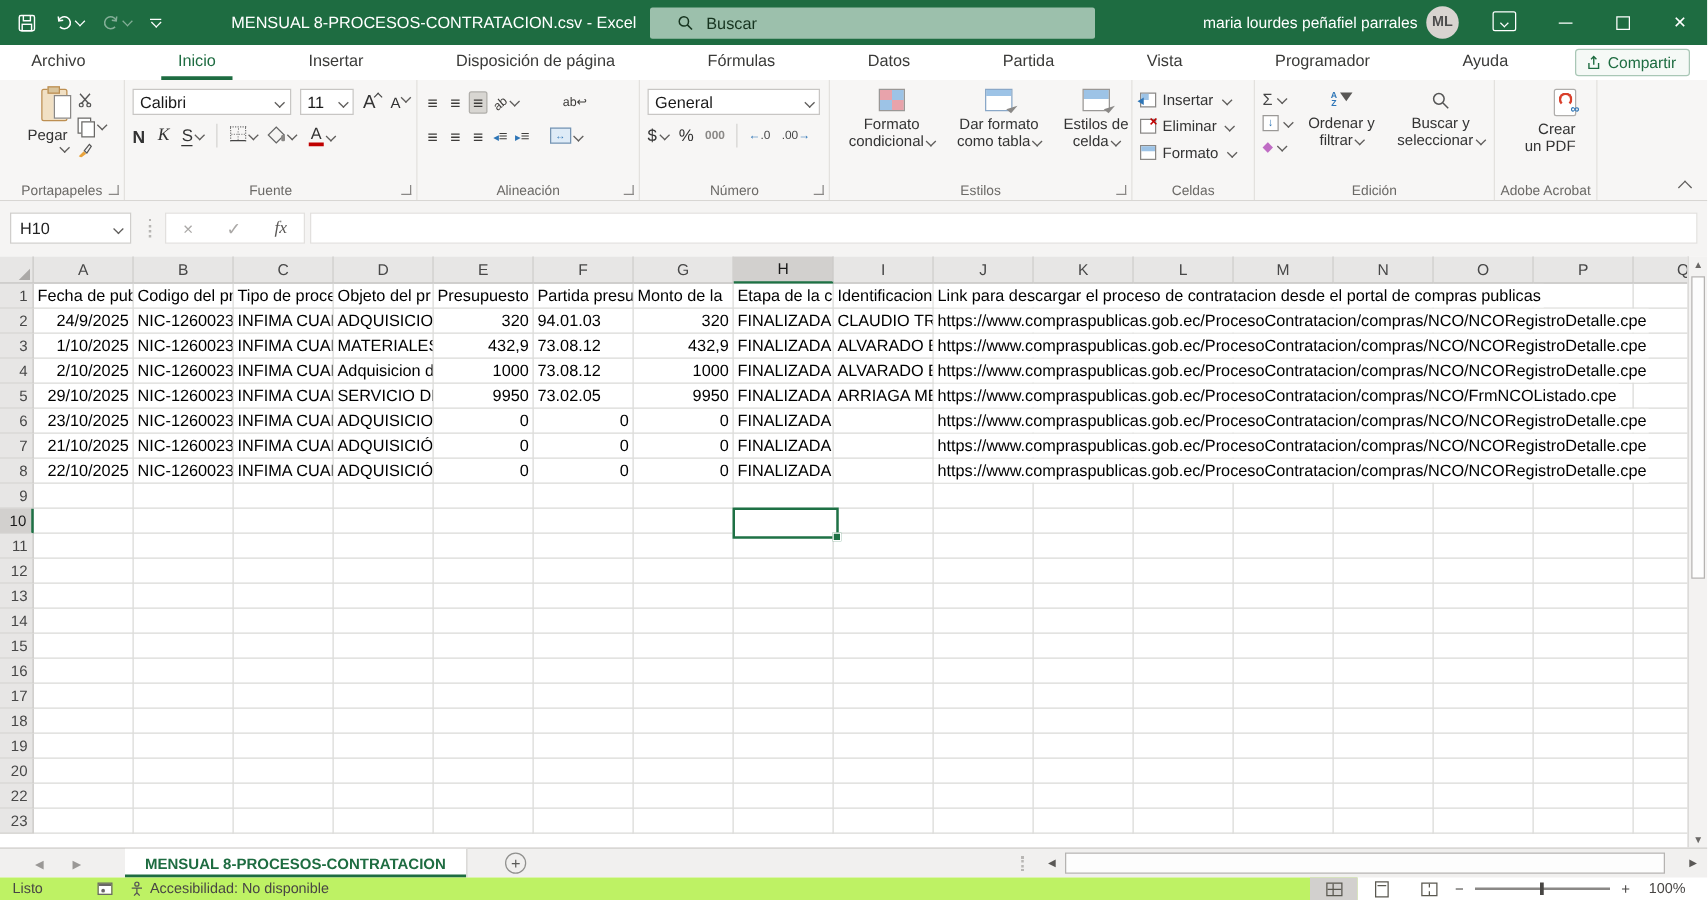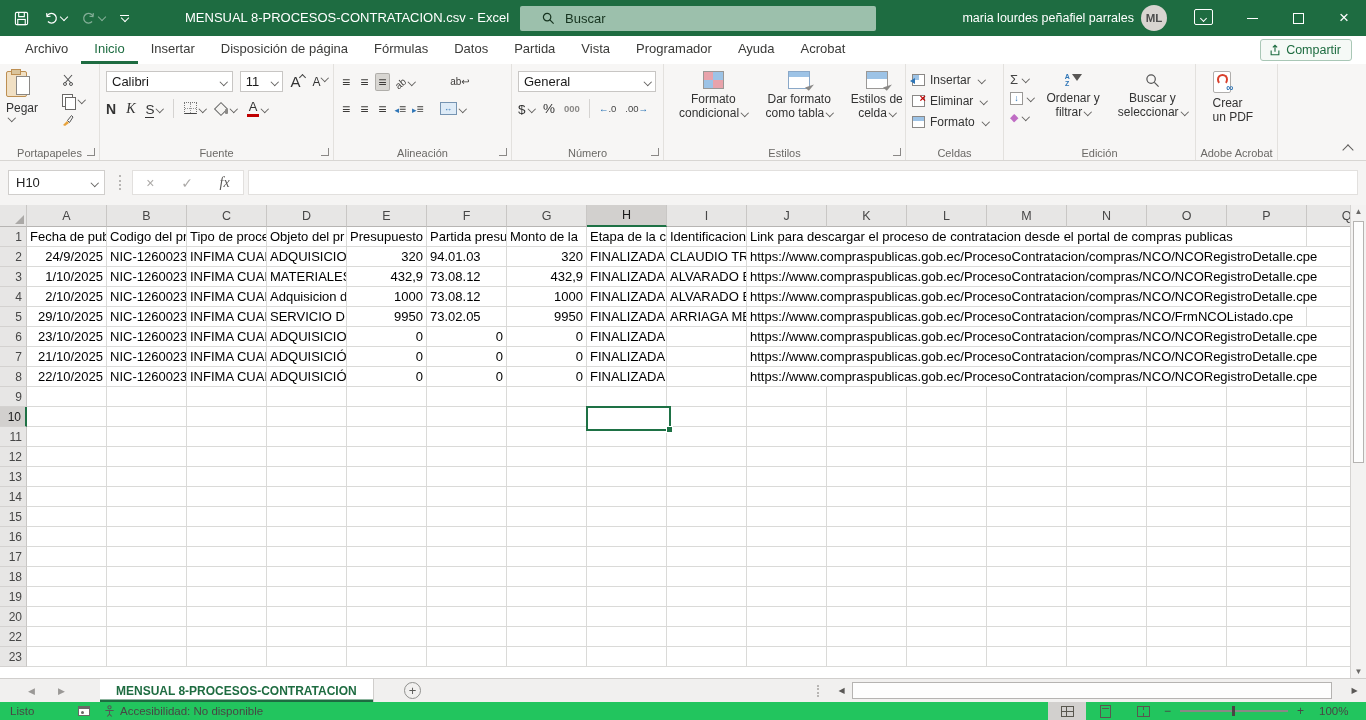--- a/index.html
+++ b/index.html
@@ -22,35 +22,35 @@
           color:#4d4d4d;display:flex;align-items:center;justify-content:center;font-size:11.5px;font-weight:bold;}
   .ribopts{position:absolute;left:1194px;top:9px;width:17px;height:14px;border:1.2px solid #fff;border-radius:2px;display:flex;align-items:flex-end;justify-content:center;}
   .ribopts .ddw{width:4px;height:4px;margin-bottom:3px;}
   .wc{position:absolute;top:0;width:44px;height:36px;display:flex;align-items:center;justify-content:center;color:#fff;}
   #wc-min{left:1230px;} #wc-max{left:1276px;} #wc-close{left:1322px;font-size:17px;font-weight:300;}
   .mingl{width:11px;height:0;border-top:1.4px solid #fff;}
   .restgl{position:relative;width:9px;height:9px;border:1.2px solid #fff;background:#1E6C41;}
   .restgl::before{content:"";position:absolute;left:2px;top:-4px;width:9px;height:9px;border:1.2px solid #fff;z-index:-1;}
   
   #tabrow{position:absolute;left:0;top:36px;width:1366px;height:28px;background:#fff;}
-  #tabs{position:absolute;left:12px;top:0;height:28px;display:flex;}
+  #tabs{position:absolute;left:12px;top:0;height:28px;display:flex;gap:48px;}
   .tab{padding:0 13px;line-height:25px;font-size:13px;color:#3A3A38;white-space:nowrap;}
   .tab.active{color:#1E6C41;border-bottom:3px solid #1E6C41;}
   .share-btn{position:absolute;right:14px;top:3px;height:20px;padding:0 10px 0 8px;border:1px solid #A9C7B6;border-radius:3px;
              background:#F5F9F6;color:#1E6C41;font-size:12.5px;display:flex;align-items:center;gap:5px;}
   
   #ribbon{position:absolute;left:0;top:64px;width:1366px;height:97px;background:#F7F6F5;border-bottom:1px solid #D8D6D3;
           display:flex;box-sizing:border-box;}
   .rgroup{position:relative;border-right:1px solid #E3E1DE;padding:4px 6px 15px;box-sizing:border-box;flex:none;}
   .g-label{position:absolute;bottom:1px;left:0;right:0;text-align:center;font-size:11px;color:#6B6966;white-space:nowrap;}
   .dlg{position:absolute;right:4px;bottom:4px;width:7px;height:7px;border-right:1.3px solid #8a8886;border-bottom:1.3px solid #8a8886;}
   .dd{display:inline-block;width:4.5px;height:4.5px;border-right:1.2px solid #5f5d5b;border-bottom:1.2px solid #5f5d5b;
       transform:rotate(45deg);margin-left:3px;vertical-align:2px;}
   .gbody{display:flex;gap:6px;height:66px;}
-  .bigbtn{display:flex;flex-direction:column;align-items:flex-start;justify-content:flex-start;width:48px;padding-top:3px;
+  .bigbtn{display:flex;flex-direction:column;align-items:flex-end;justify-content:flex-start;width:48px;padding-top:3px;
           font-size:12px;color:#333;line-height:14px;text-align:center;}
   
   .clipicon{width:19px;height:24px;background:#F1E0C4;border:1px solid #BD8F52;border-radius:2px;position:relative;margin-bottom:4px;}
   .clipicon::before{content:"";position:absolute;left:4px;top:-3px;width:8px;height:4px;background:#D9C49C;border:1px solid #BD8F52;}
   .clipicon::after{content:"";position:absolute;right:-4px;top:4px;width:12px;height:17px;background:#fff;border:1px solid #8a8886;}
   .smallcol{display:flex;flex-direction:column;gap:4px;padding-top:4px;}
   .sbtn{height:16px;display:flex;align-items:center;gap:3px;padding:0 2px;}
   .copyic{position:relative;width:9px;height:11px;border:1px solid #6a6866;background:#fff;}
   .copyic::before{content:"";position:absolute;left:2px;top:2px;width:9px;height:11px;border:1px solid #6a6866;background:#fff;}
   
@@ -161,21 +161,21 @@
   .sheettab{position:absolute;left:100px;top:0;height:23px;background:#fff;display:flex;align-items:center;padding:0 16px;
             font-size:12px;font-weight:bold;color:#1E6C41;border-right:1px solid #D0CECC;box-shadow:inset 0 -2.5px 0 #1E6C41;white-space:nowrap;}
   .addsheet{position:absolute;left:404px;top:3px;width:17px;height:17px;border:1px solid #90908E;border-radius:50%;
             color:#5a5a58;font-size:13px;line-height:15px;text-align:center;box-sizing:border-box;}
   .hsb-dots{position:absolute;left:817px;top:6px;height:12px;border-left:2px dotted #B8B6B4;}
   .hsb{position:absolute;left:834px;right:4px;top:3px;height:17px;background:#F1F0EF;}
   .hsb-l{position:absolute;left:0;top:0;width:15px;height:17px;display:flex;align-items:center;justify-content:center;font-size:8px;color:#5a5856;}
   .hsb-r{position:absolute;right:0;top:0;width:15px;height:17px;display:flex;align-items:center;justify-content:center;font-size:8px;color:#5a5856;}
   .hsb-thumb{position:absolute;left:18px;right:30px;top:0;height:17px;background:#FDFDFD;border:1px solid #B5B3B1;box-sizing:border-box;}
   
-  #statusbar{position:absolute;left:0;top:702px;width:1366px;height:18px;background:#22c55e;font-size:11.5px;color:#484644;text-decoration:underline;}
+  #statusbar{position:absolute;left:0;top:702px;width:1086px;height:18px;background:#bef264;font-size:11.5px;color:#484644;text-decoration:underline;}
   .sb-ready{position:absolute;left:10px;top:0;line-height:18px;}
   .sb-macro{position:absolute;left:78px;top:4px;width:12px;height:10px;border:1px solid #6a6866;box-sizing:border-box;background:linear-gradient(#6a6866 2px,#fff 2px);}
   .sb-macro::after{content:"";position:absolute;left:2px;bottom:1px;width:3px;height:3px;background:#6a6866;border-radius:50%;}
   .sb-acc{position:absolute;left:104px;top:0;height:18px;display:flex;align-items:center;gap:5px;}
   .viewbtns{position:absolute;left:1048px;top:0;display:flex;height:18px;}
   .viewbtn{width:38px;height:18px;display:flex;align-items:center;justify-content:center;}
   .viewbtn.sel{background:#D2D0CE;}
   .vb-normal{width:13px;height:11px;border:1px solid #59574f;box-sizing:border-box;position:relative;}
   .vb-normal::before{content:"";position:absolute;left:4px;top:0;bottom:0;border-left:1px solid #59574f;}
   .vb-normal::after{content:"";position:absolute;left:0;right:0;top:4px;border-top:1px solid #59574f;}

